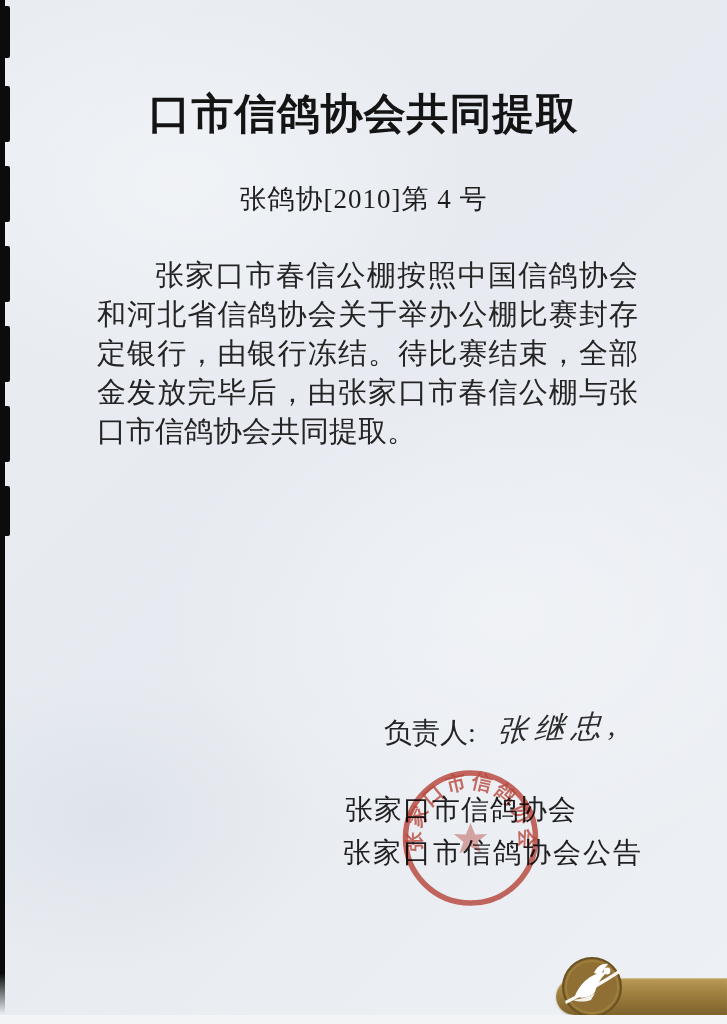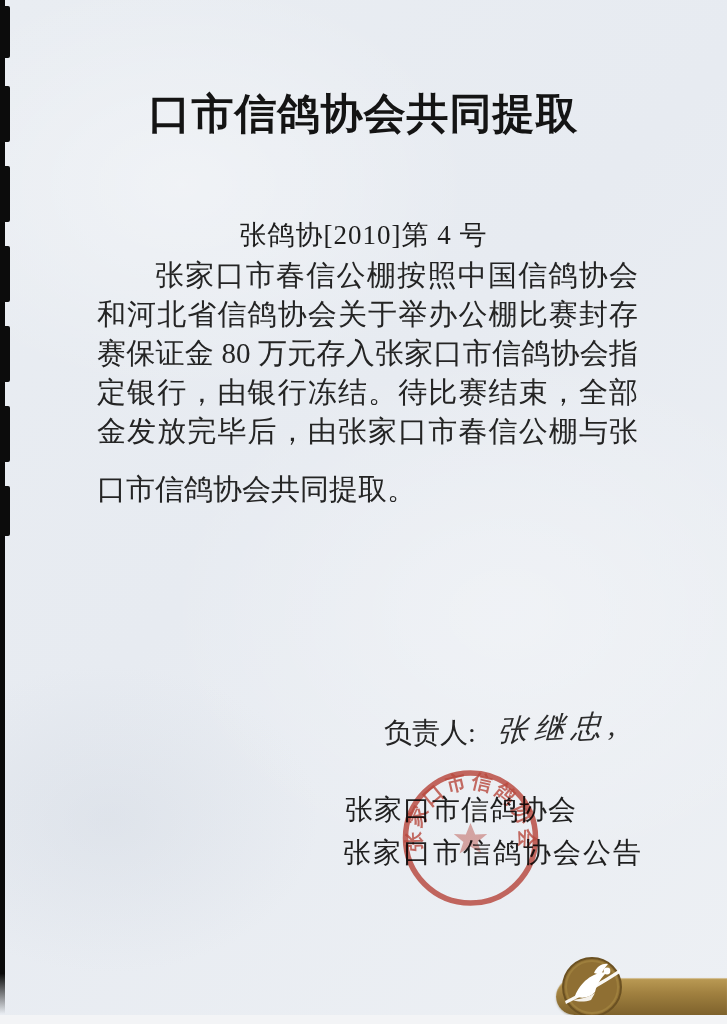--- a/index.html
+++ b/index.html
@@ -37,30 +37,30 @@
 
   .title {
     position: absolute; top: 86px; left: 0; width: 727px;
     text-align: center;
     font-family: "Liberation Sans", "DejaVu Sans", sans-serif;
     font-weight: 700; font-size: 42px; letter-spacing: 1px; color: #141414;
   }
 
   .doc-number {
     position: absolute; top: 181px; left: 0; width: 727px;
-    text-align: center; font-size: 27px; letter-spacing: 1px; color: #1d1d1d; margin-top: 36px;
+    text-align: center; font-size: 27px; letter-spacing: 1px; color: #1d1d1d;
   }
 
   .body-text {
     position: absolute; top: 256px; left: 97px; width: 541px;
     font-size: 29px; line-height: 39px; color: #242424;
   }
   .body-line { text-align: justify; text-align-last: justify; height: 39px; overflow: hidden; }
   .body-line.first { padding-left: 58px; }
-  .body-line.last { text-align-last: left; margin-top: 19px; }
+  .body-line.last { text-align-last: left; }
 
   .signature-row {
     position: absolute; top: 712px; left: 384px;
     font-size: 28px; color: #242424; white-space: nowrap;
   }
   .signature-name {
     display: inline-block; margin-left: 14px;
     font-size: 30px; font-style: italic; letter-spacing: 7px;
     transform: rotate(-3deg) skewX(-6deg) translateY(-4px);
     color: #2b2b2b;
@@ -113,21 +113,20 @@
   <div class="edge-bump b5"></div>
   <div class="edge-bump b6"></div>
   <div class="edge-bump b7"></div>
 
   <div class="title">口市信鸽协会共同提取</div>
   <div class="doc-number">张鸽协[2010]第 4 号</div>
 
   <div class="body-text">
     <div class="body-line first">张家口市春信公棚按照中国信鸽协会</div>
     <div class="body-line">和河北省信鸽协会关于举办公棚比赛封存</div>
-    <div class="body-line">赛保证金 80 万元存入张家口市信鸽协会指</div>
     <div class="body-line">定银行，由银行冻结。待比赛结束，全部奖</div>
     <div class="body-line">金发放完毕后，由张家口市春信公棚与张家</div>
     <div class="body-line last">口市信鸽协会共同提取。</div>
   </div>
 
   <div class="signature-row">
     <span>负责人:</span>
     <span class="signature-name">张继忠,</span>
   </div>
 

